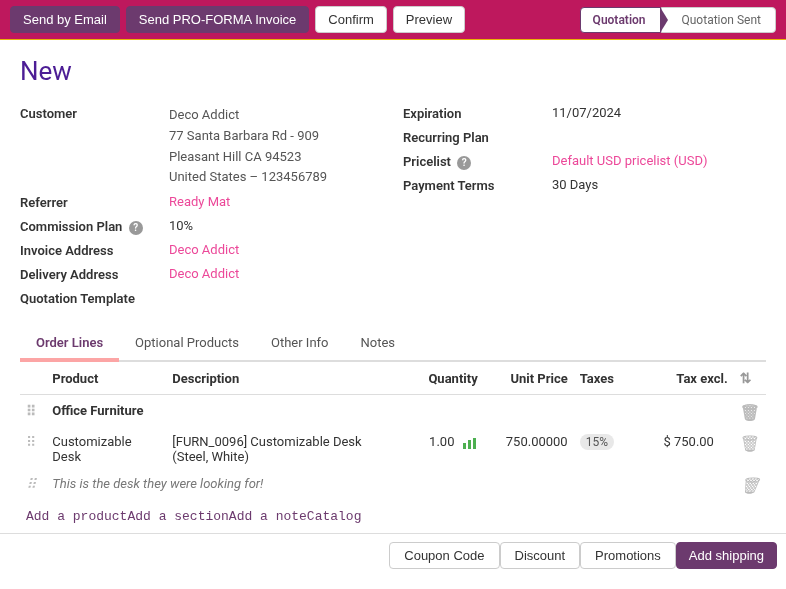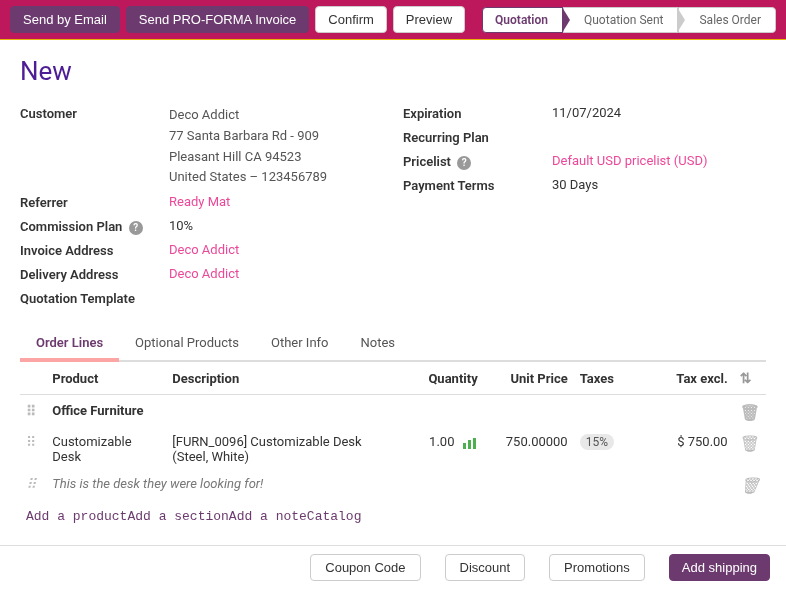--- a/index.html
+++ b/index.html
@@ -237,28 +237,28 @@
     .add-link {
       color: #6c3a6e;
       cursor: pointer;
       font-size: 13px;
       text-decoration: none;
     }
 
     
     .bottom-bar {
       position: fixed;
-      bottom: 0;
+      bottom: 12px;
       width: 786px;
       background: #fff;
       border-top: 1px solid #ddd;
-      padding: 8px 16px;
+      padding: 8px 9px;
       display: flex;
       justify-content: flex-end;
-      gap: 24px;
+      gap: 0;
     }
     .btn-sm {
       padding: 5px 14px;
       border-radius: 4px;
       border: 1px solid #ccc;
       cursor: pointer;
       font-size: 13px;
       background: #fff;
       color: #333;
     }
@@ -281,21 +281,20 @@
 
 <div class="toolbar">
   <button class="btn btn-purple">Send by Email</button>
   <button class="btn btn-purple">Send PRO-FORMA Invoice</button>
   <button class="btn btn-outline">Confirm</button>
   <button class="btn btn-outline">Preview</button>
 
   <div class="pipeline">
     <div class="pipeline-step active">Quotation</div>
     <div class="pipeline-step">Quotation Sent</div>
-    <div class="pipeline-step">Sales Order</div>
   </div>
 </div>
 
 <div class="main">
   <div class="page-title">New</div>
 
   <div class="form-grid">
 
     <div>
       <div class="form-row">
@@ -396,21 +395,21 @@
           <svg class="chart-icon" viewBox="0 0 16 14" width="16" height="14">
             <rect x="1" y="7" width="3" height="6" fill="#4caf50"></rect>
             <rect x="6" y="4" width="3" height="9" fill="#4caf50"></rect>
             <rect x="11" y="2" width="3" height="11" fill="#4caf50"></rect>
           </svg>
         </td>
         <td style="text-align:right;">750.00000</td>
         <td>
           <span class="tax-badge">15%</span>
         </td>
-        <td style="text-align:right;margin-top:24px;">$ 750.00</td>
+        <td style="text-align:center;margin-top:24px;">$ 750.00</td>
         <td>
             <span class="delete-icon">🗑</span>
           </td>
       </tr>
 
       <tr class="note-row">
         <td><span class="drag-handle">⠿</span></td>
         <td colspan="6">This is the desk they were looking for!</td>
         <td>
             <span class="delete-icon">🗑</span>

